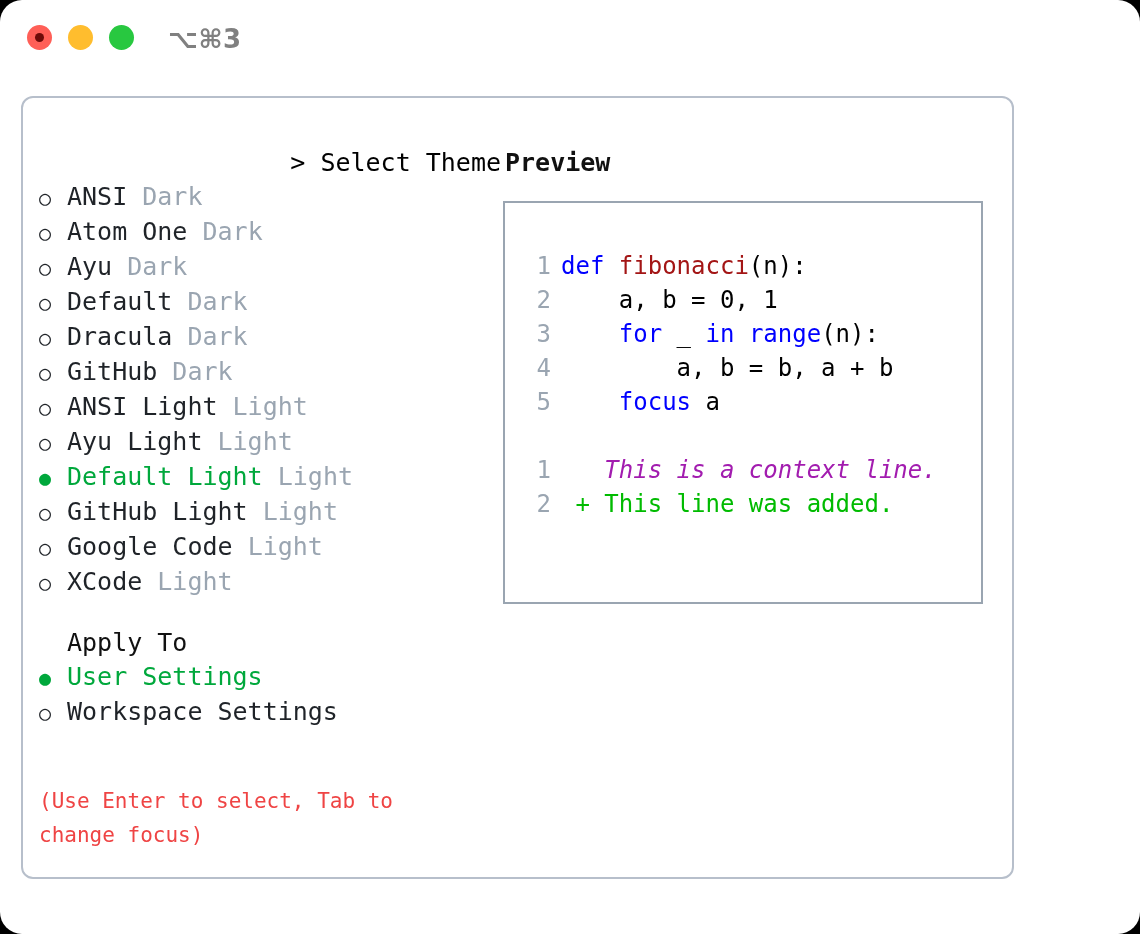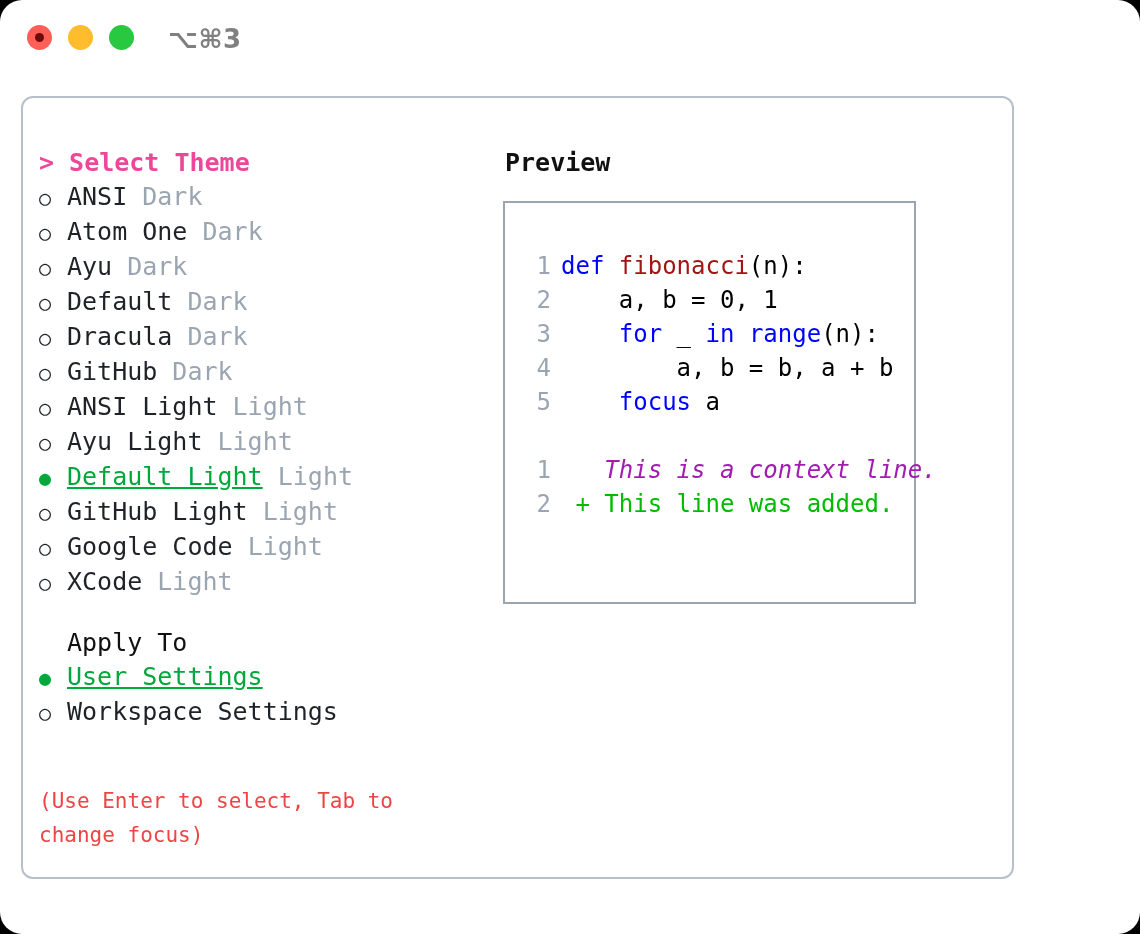--- a/index.html
+++ b/index.html
@@ -88,24 +88,25 @@
     padding: 48px 0 0 16px;
   }
   .right-col {
     flex: 1;
     padding: 48px 0 0 2px;
   }
 
   
   .section-title {
     font-size: 25px;
-    font-weight: bold;
-    color: #ec4899;
-    line-height: 34px;
-    white-space: pre;
+    font-weight: normal;
+    color: #000000;
+    line-height: 34px;
+    white-space: pre;
+    text-align: right;
   }
   .apply-title {
     font-size: 25px;
     color: #111111;
     line-height: 34px;
     white-space: pre;
     padding-left: 28px;
   }
 
   .opt-row {
@@ -117,21 +118,21 @@
     color: #1f2328;
   }
   .bullet {
     width: 28px;
     flex: 0 0 28px;
     font-size: 20px;
     color: #1f2328;
     line-height: 34px;
   }
   .opt-row.selected .bullet { color: #00a83c; }
-  .opt-row.selected .opt-label { color: #00a83c; text-decoration: underline; }
+  .opt-row.selected .opt-label { color: #00a83c; }
   .opt-label { color: #1f2328; }
   .opt-variant { color: #9aa5b1; }
   .spacer-26 { height: 26px; }
 
   .hint {
     font-size: 21px;
     line-height: 34px;
     color: #ef4444;
     width: 410px;
     white-space: pre-wrap;
@@ -143,21 +144,21 @@
     font-size: 25px;
     font-weight: bold;
     color: #111111;
     line-height: 34px;
     padding-left: 2px;
     white-space: pre;
   }
 
   .preview-box {
     margin-top: 21px;
-    width: 413px;
+    width: 480px;
     height: 403px;
     border: 2px solid #9aa5b1;
     background: #ffffff;
     padding: 46px 0 0 14px;
   }
 
   .code-line {
     font-size: 24px;
     line-height: 34px;
     white-space: pre;

